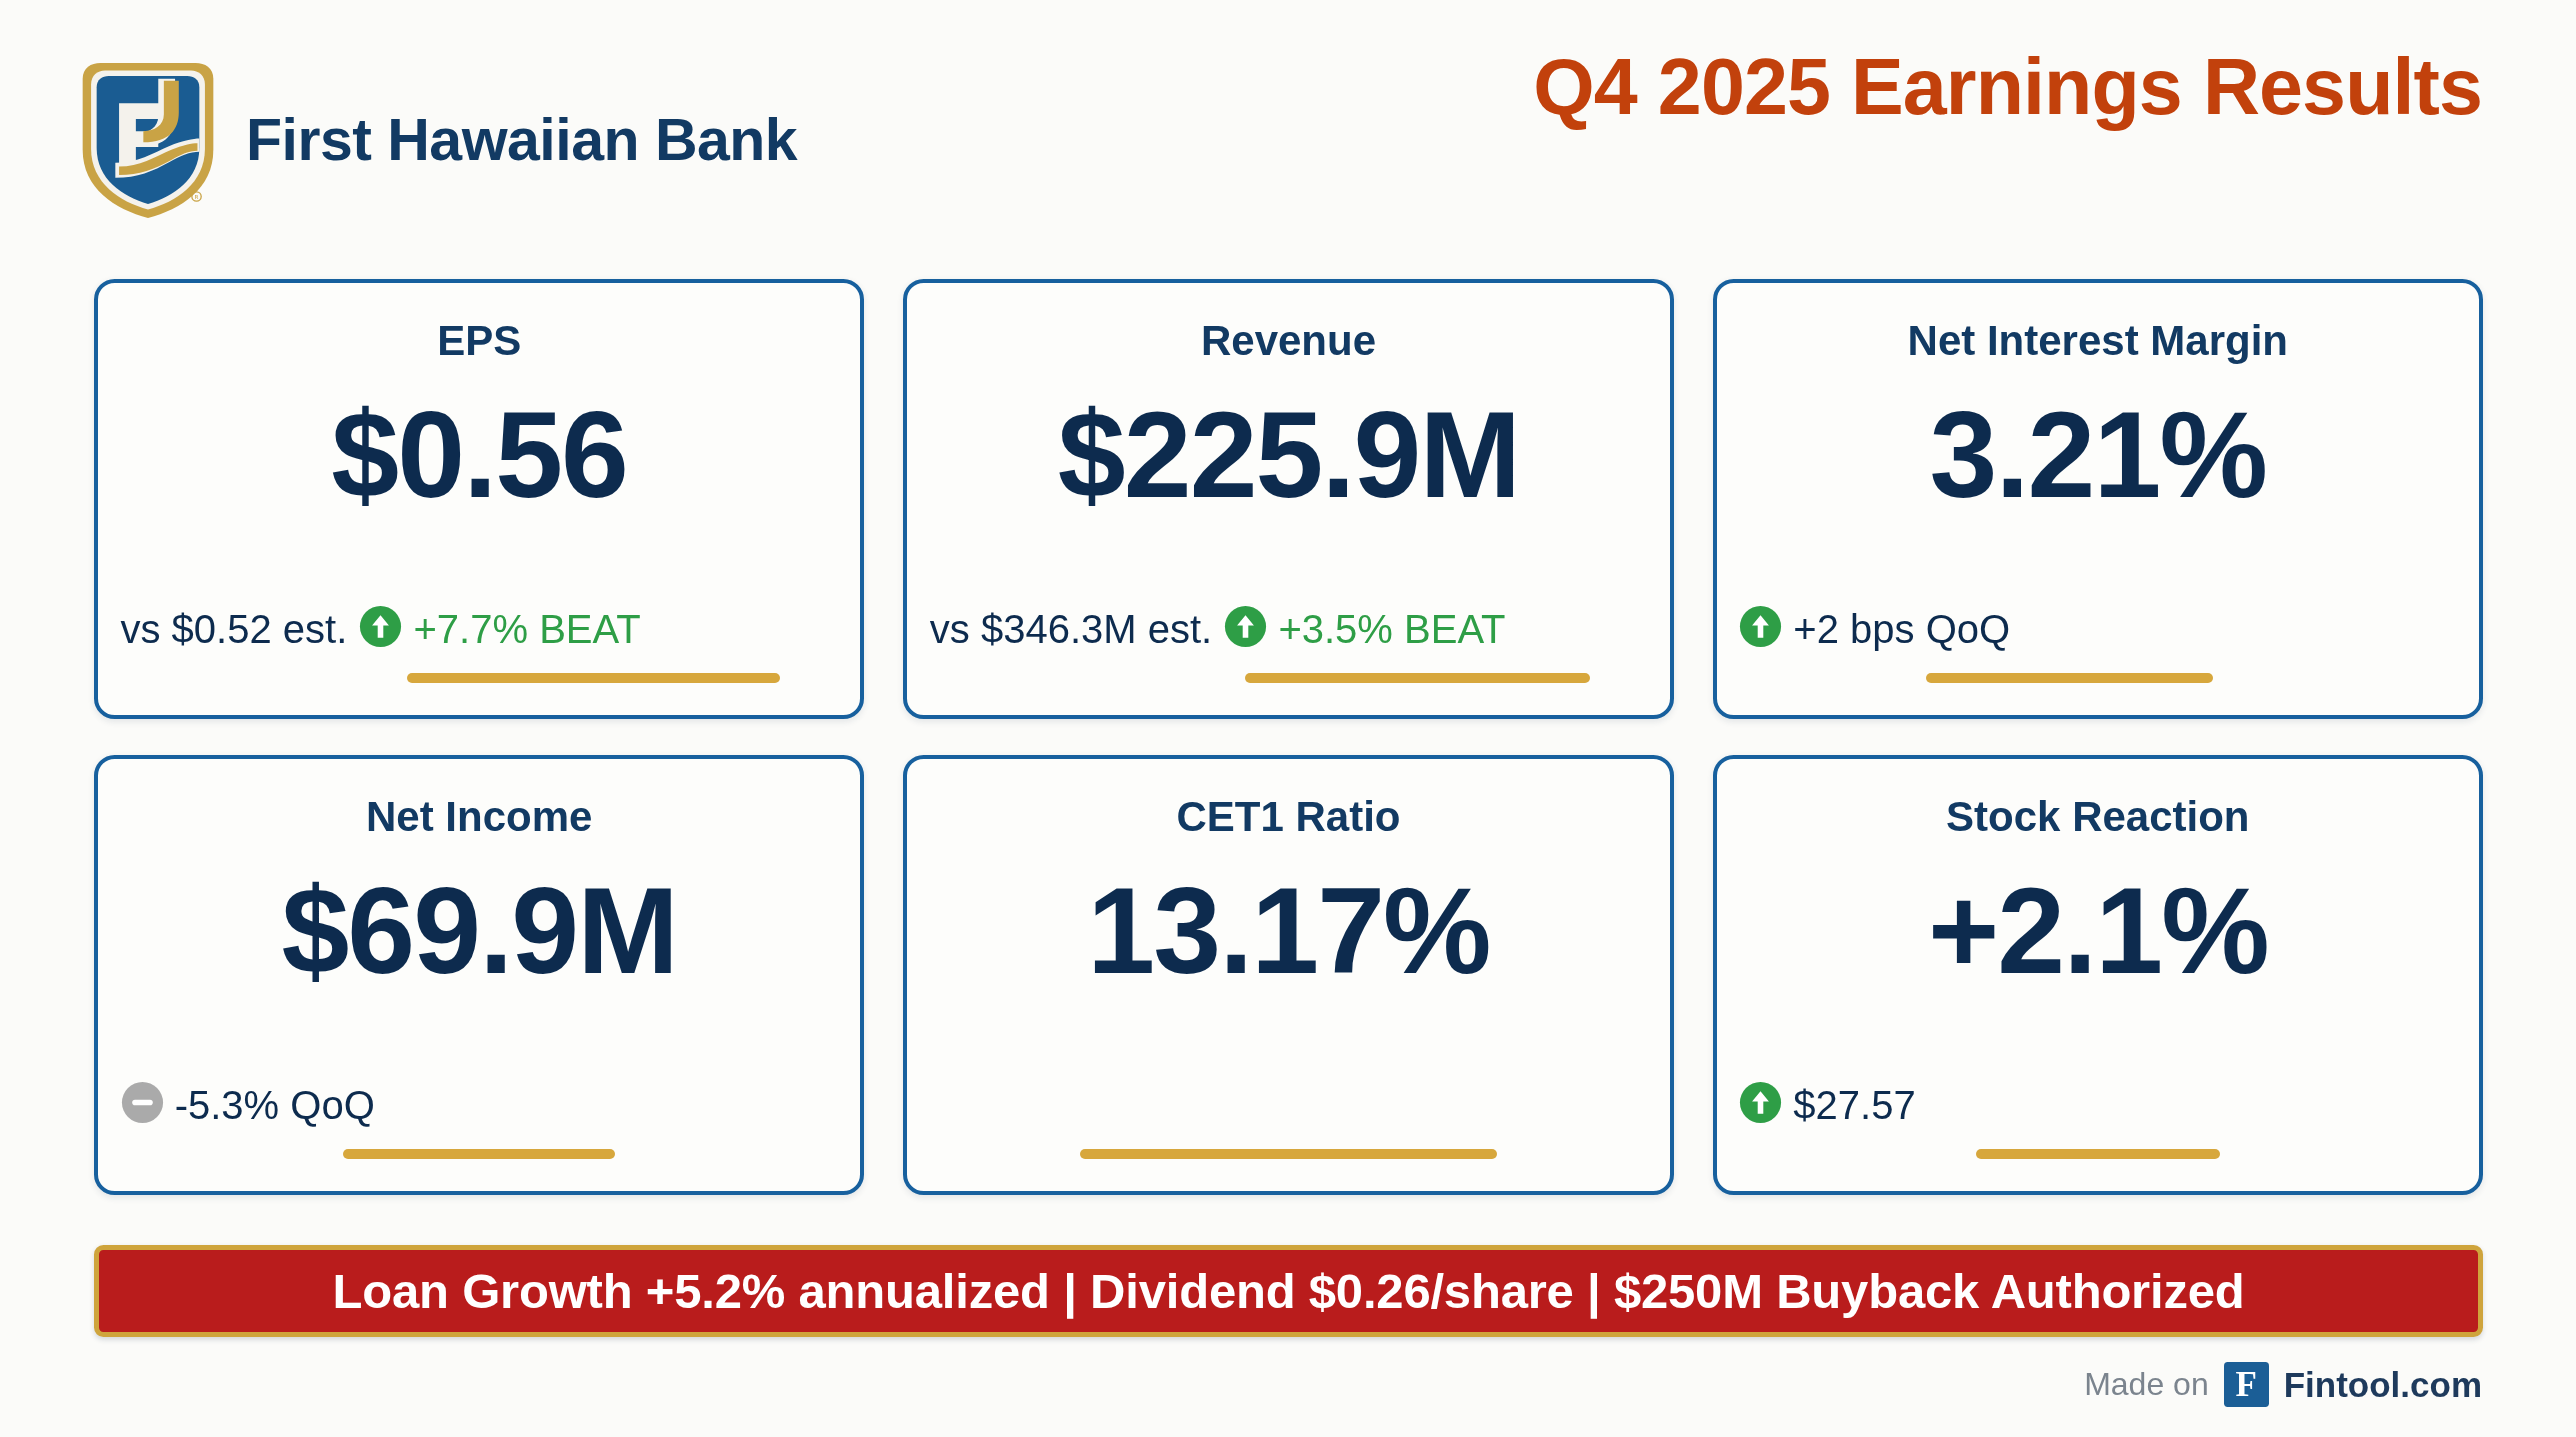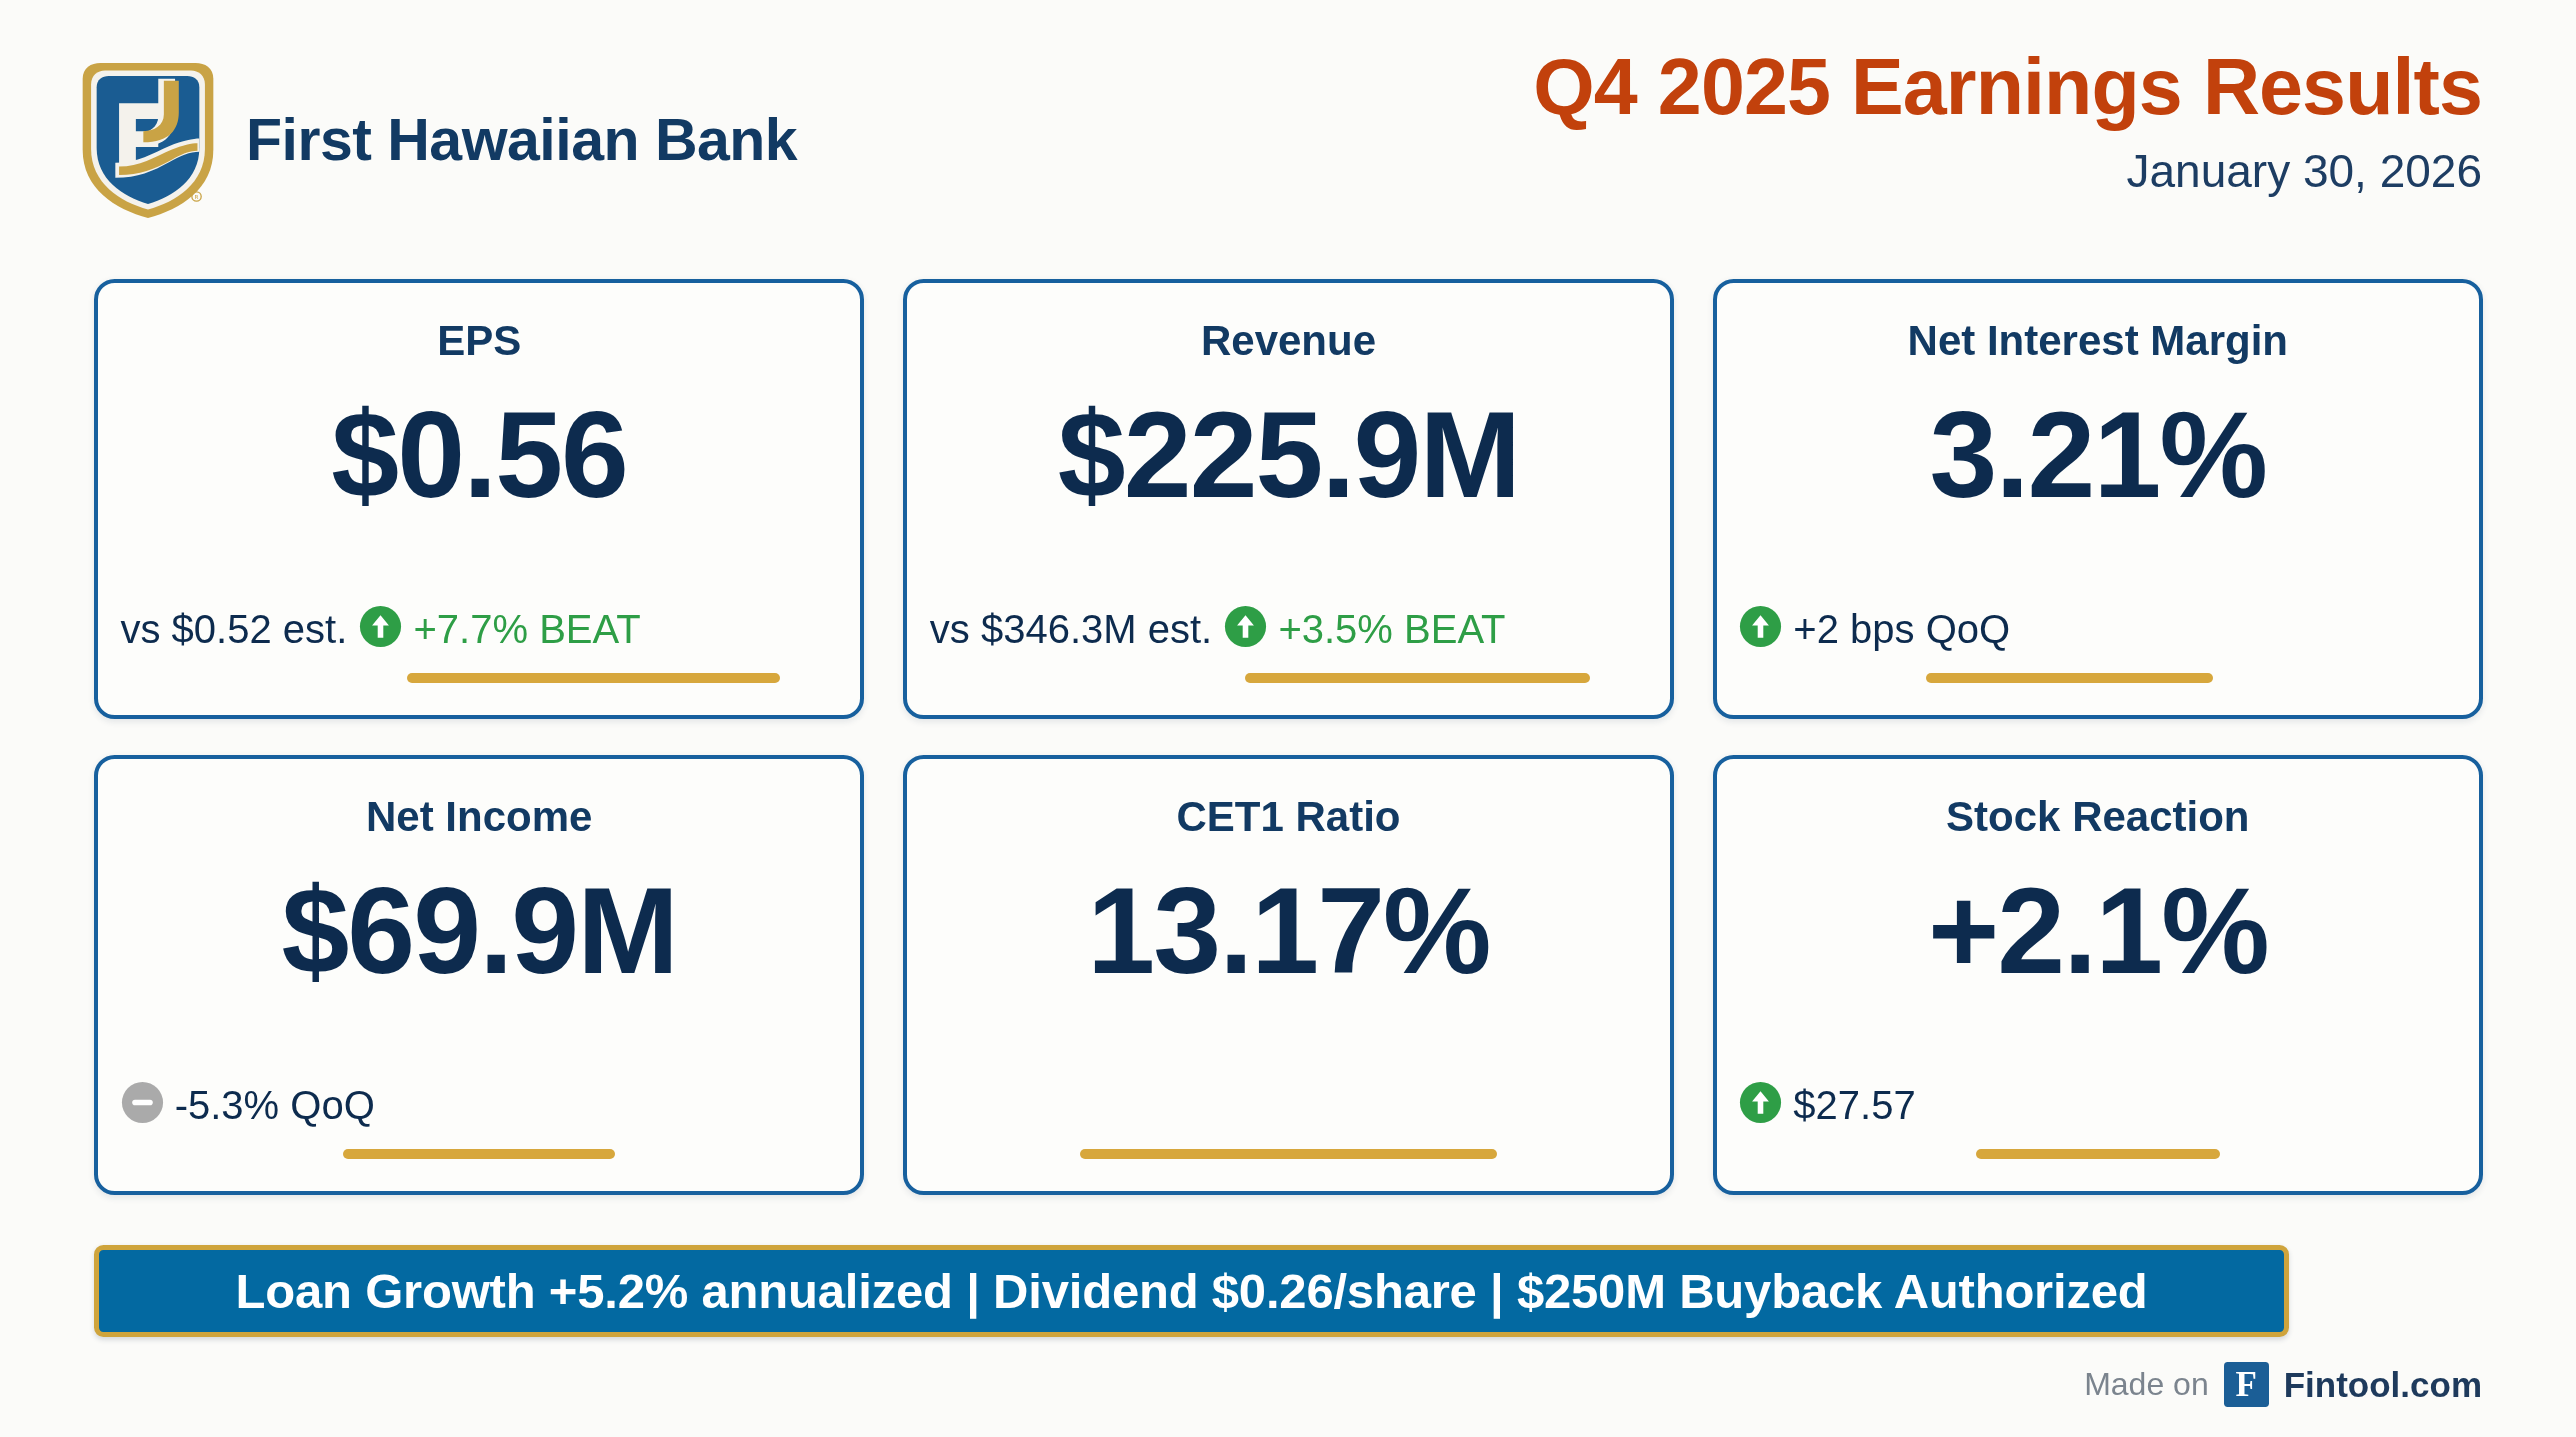--- a/index.html
+++ b/index.html
@@ -152,24 +152,24 @@
     border-radius: 5.6px;
     background: #d7a73c;
     margin-top: 19px;
   }
 
   
   .banner {
     position: absolute;
     left: 94px;
     top: 1245px;
-    width: 2195px;
+    width: 2389px;
     height: 92px;
     box-sizing: border-box;
-    background: #0369a1;
+    background: #b91c1c;
     border: 5.6px solid #cfa43c;
     border-radius: 9.4px;
     display: flex;
     align-items: center;
     justify-content: center;
     box-shadow: 0 2.8px 5.6px rgba(30,50,80,0.16);
   }
   .banner-text {
     font-size: 49px;
     font-weight: bold;
@@ -234,21 +234,20 @@
           <path d="M44 116 C66 116 82 106 100 98 C112 93 122 91 128 91 L128 99 C119 99 110 103 100 109 C82 119 66 125 44 125 Z" fill="#c9a345"></path>
           <circle cx="127" cy="148" r="5" fill="none" stroke="#c9a345" stroke-width="1.4"></circle>
           <text x="127" y="151" font-size="6" fill="#c9a345" text-anchor="middle" font-family="DejaVu Sans, sans-serif">R</text>
         </svg>
       </span>
       <span class="brand-name">First Hawaiian Bank</span>
     </div>
 
     <div class="title-block">
       <div class="report-title">Q4 2025 Earnings Results</div>
-      <div class="report-date">January 30, 2026</div>
     </div>
 
   </div>
 
   <div class="grid">
 
     <div class="card">
       <div class="card-label">EPS</div>
       <div class="card-value">$0.56</div>
       <div class="card-footer">

